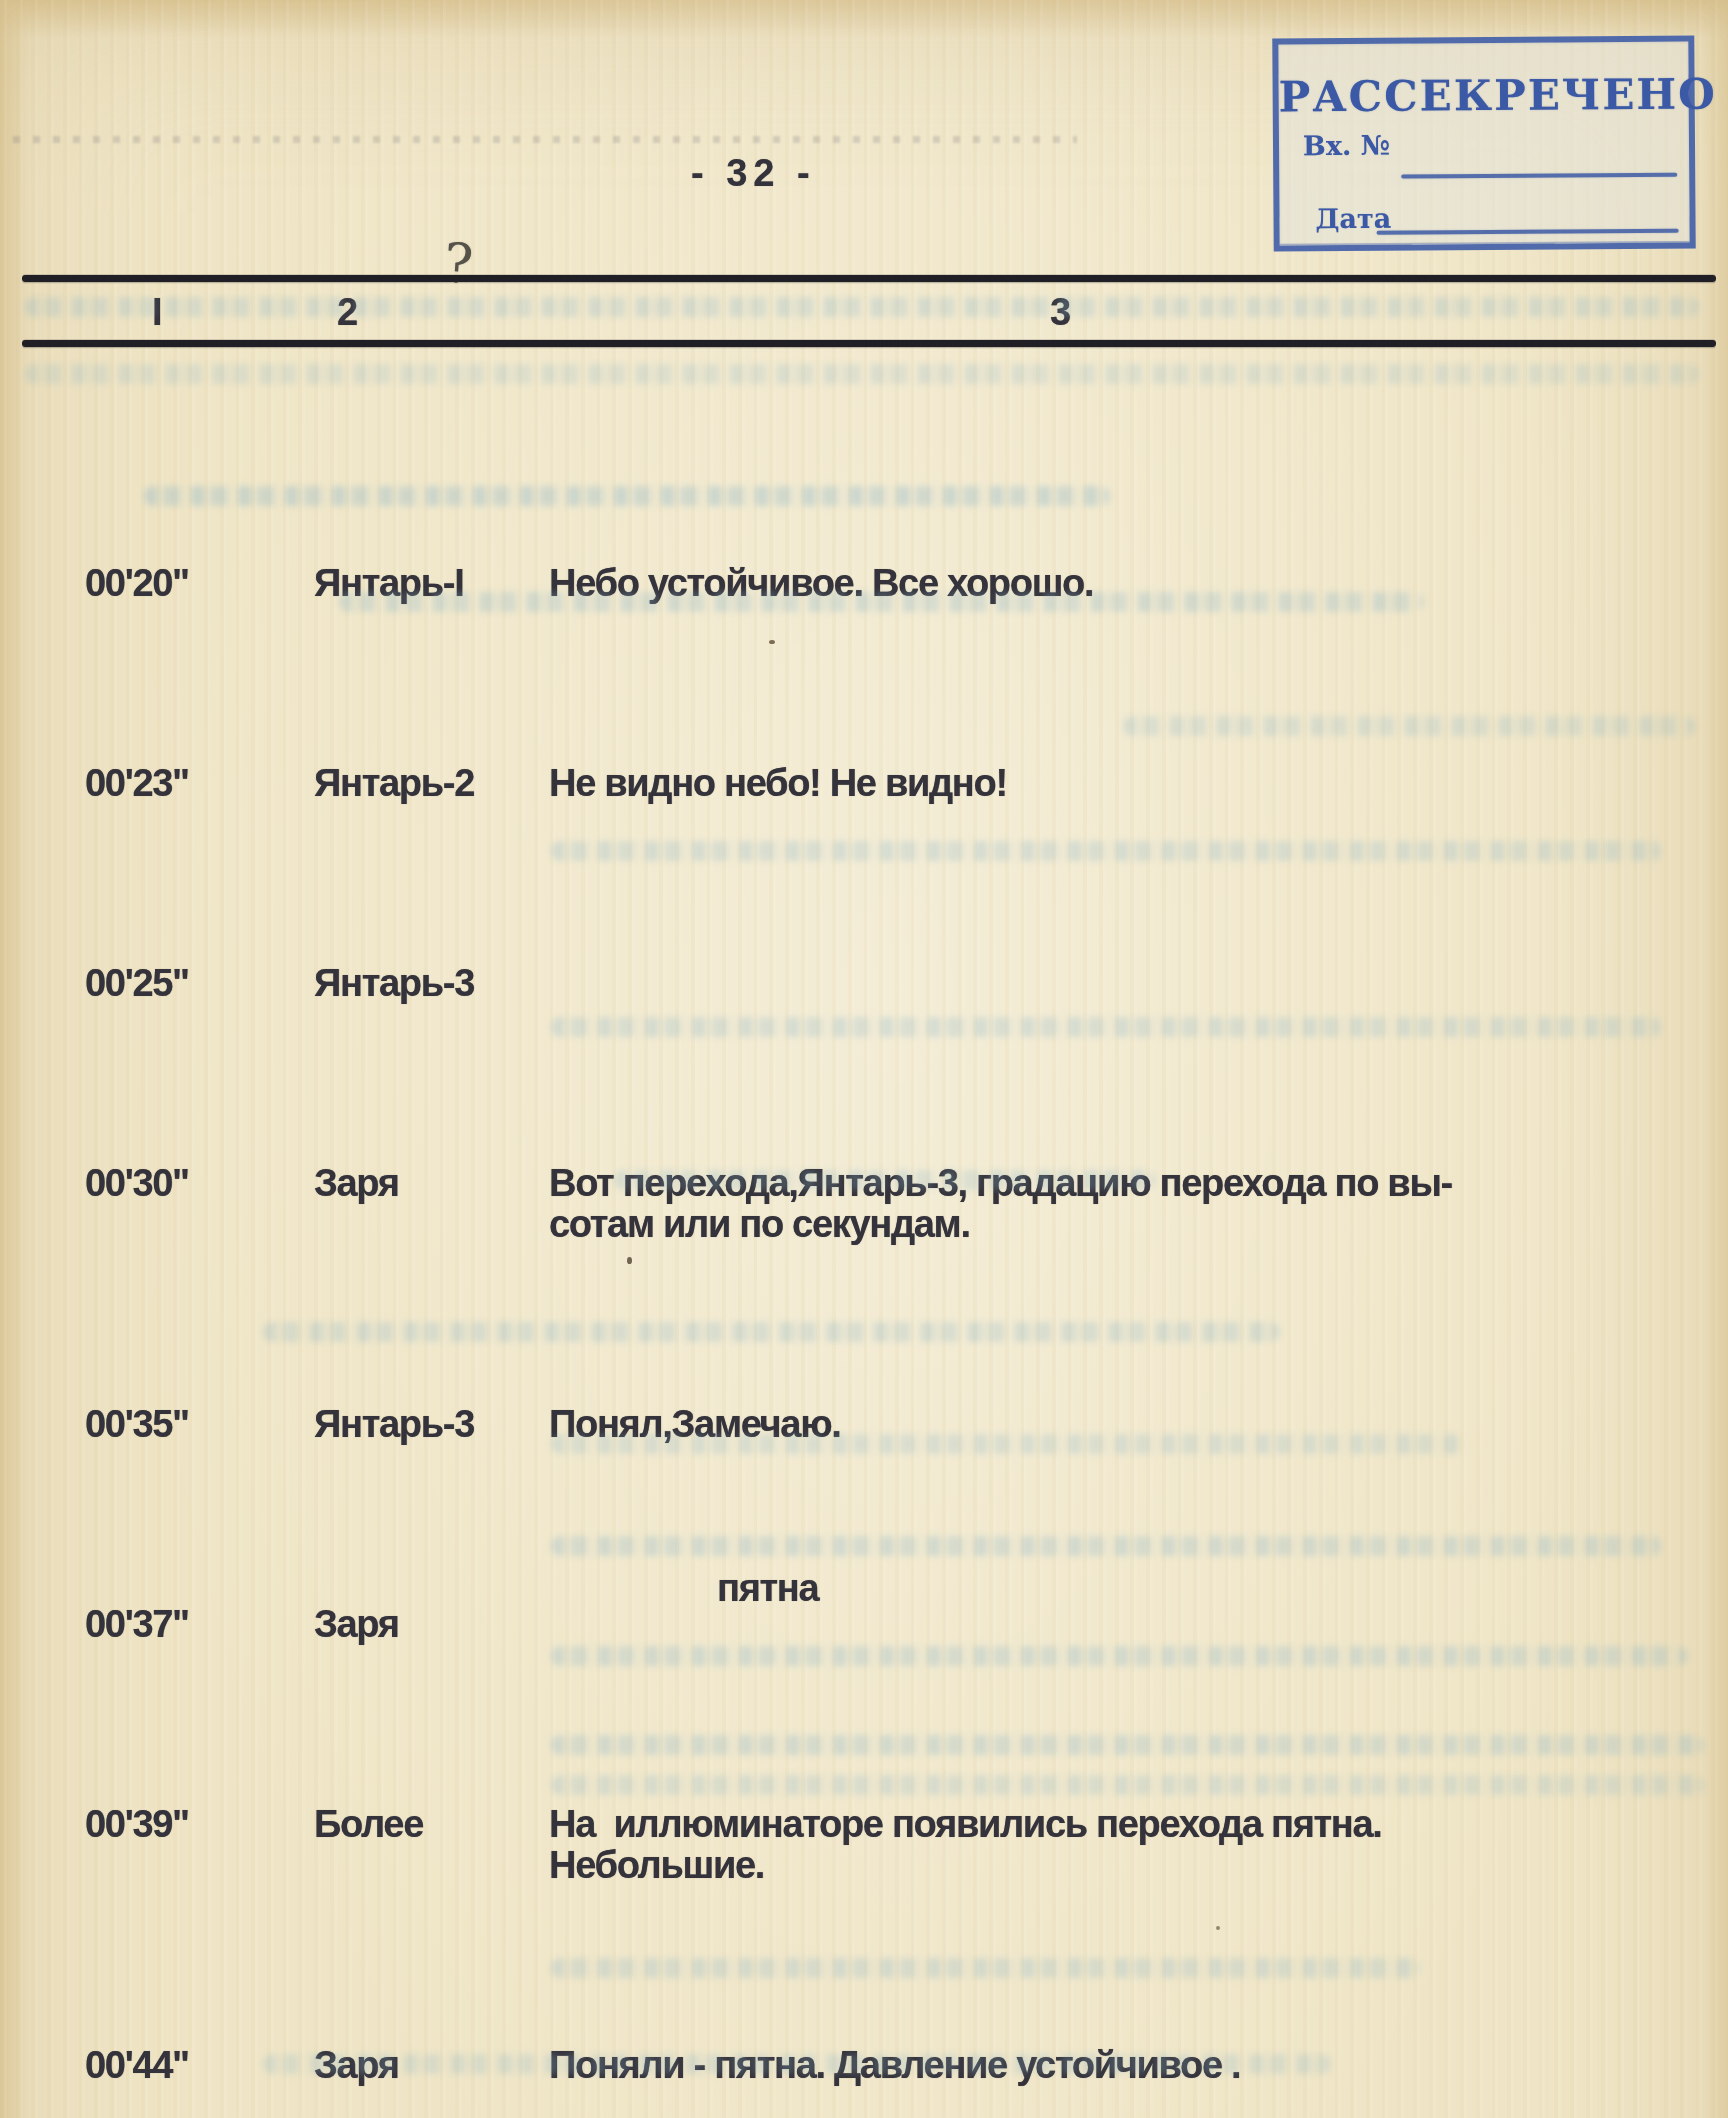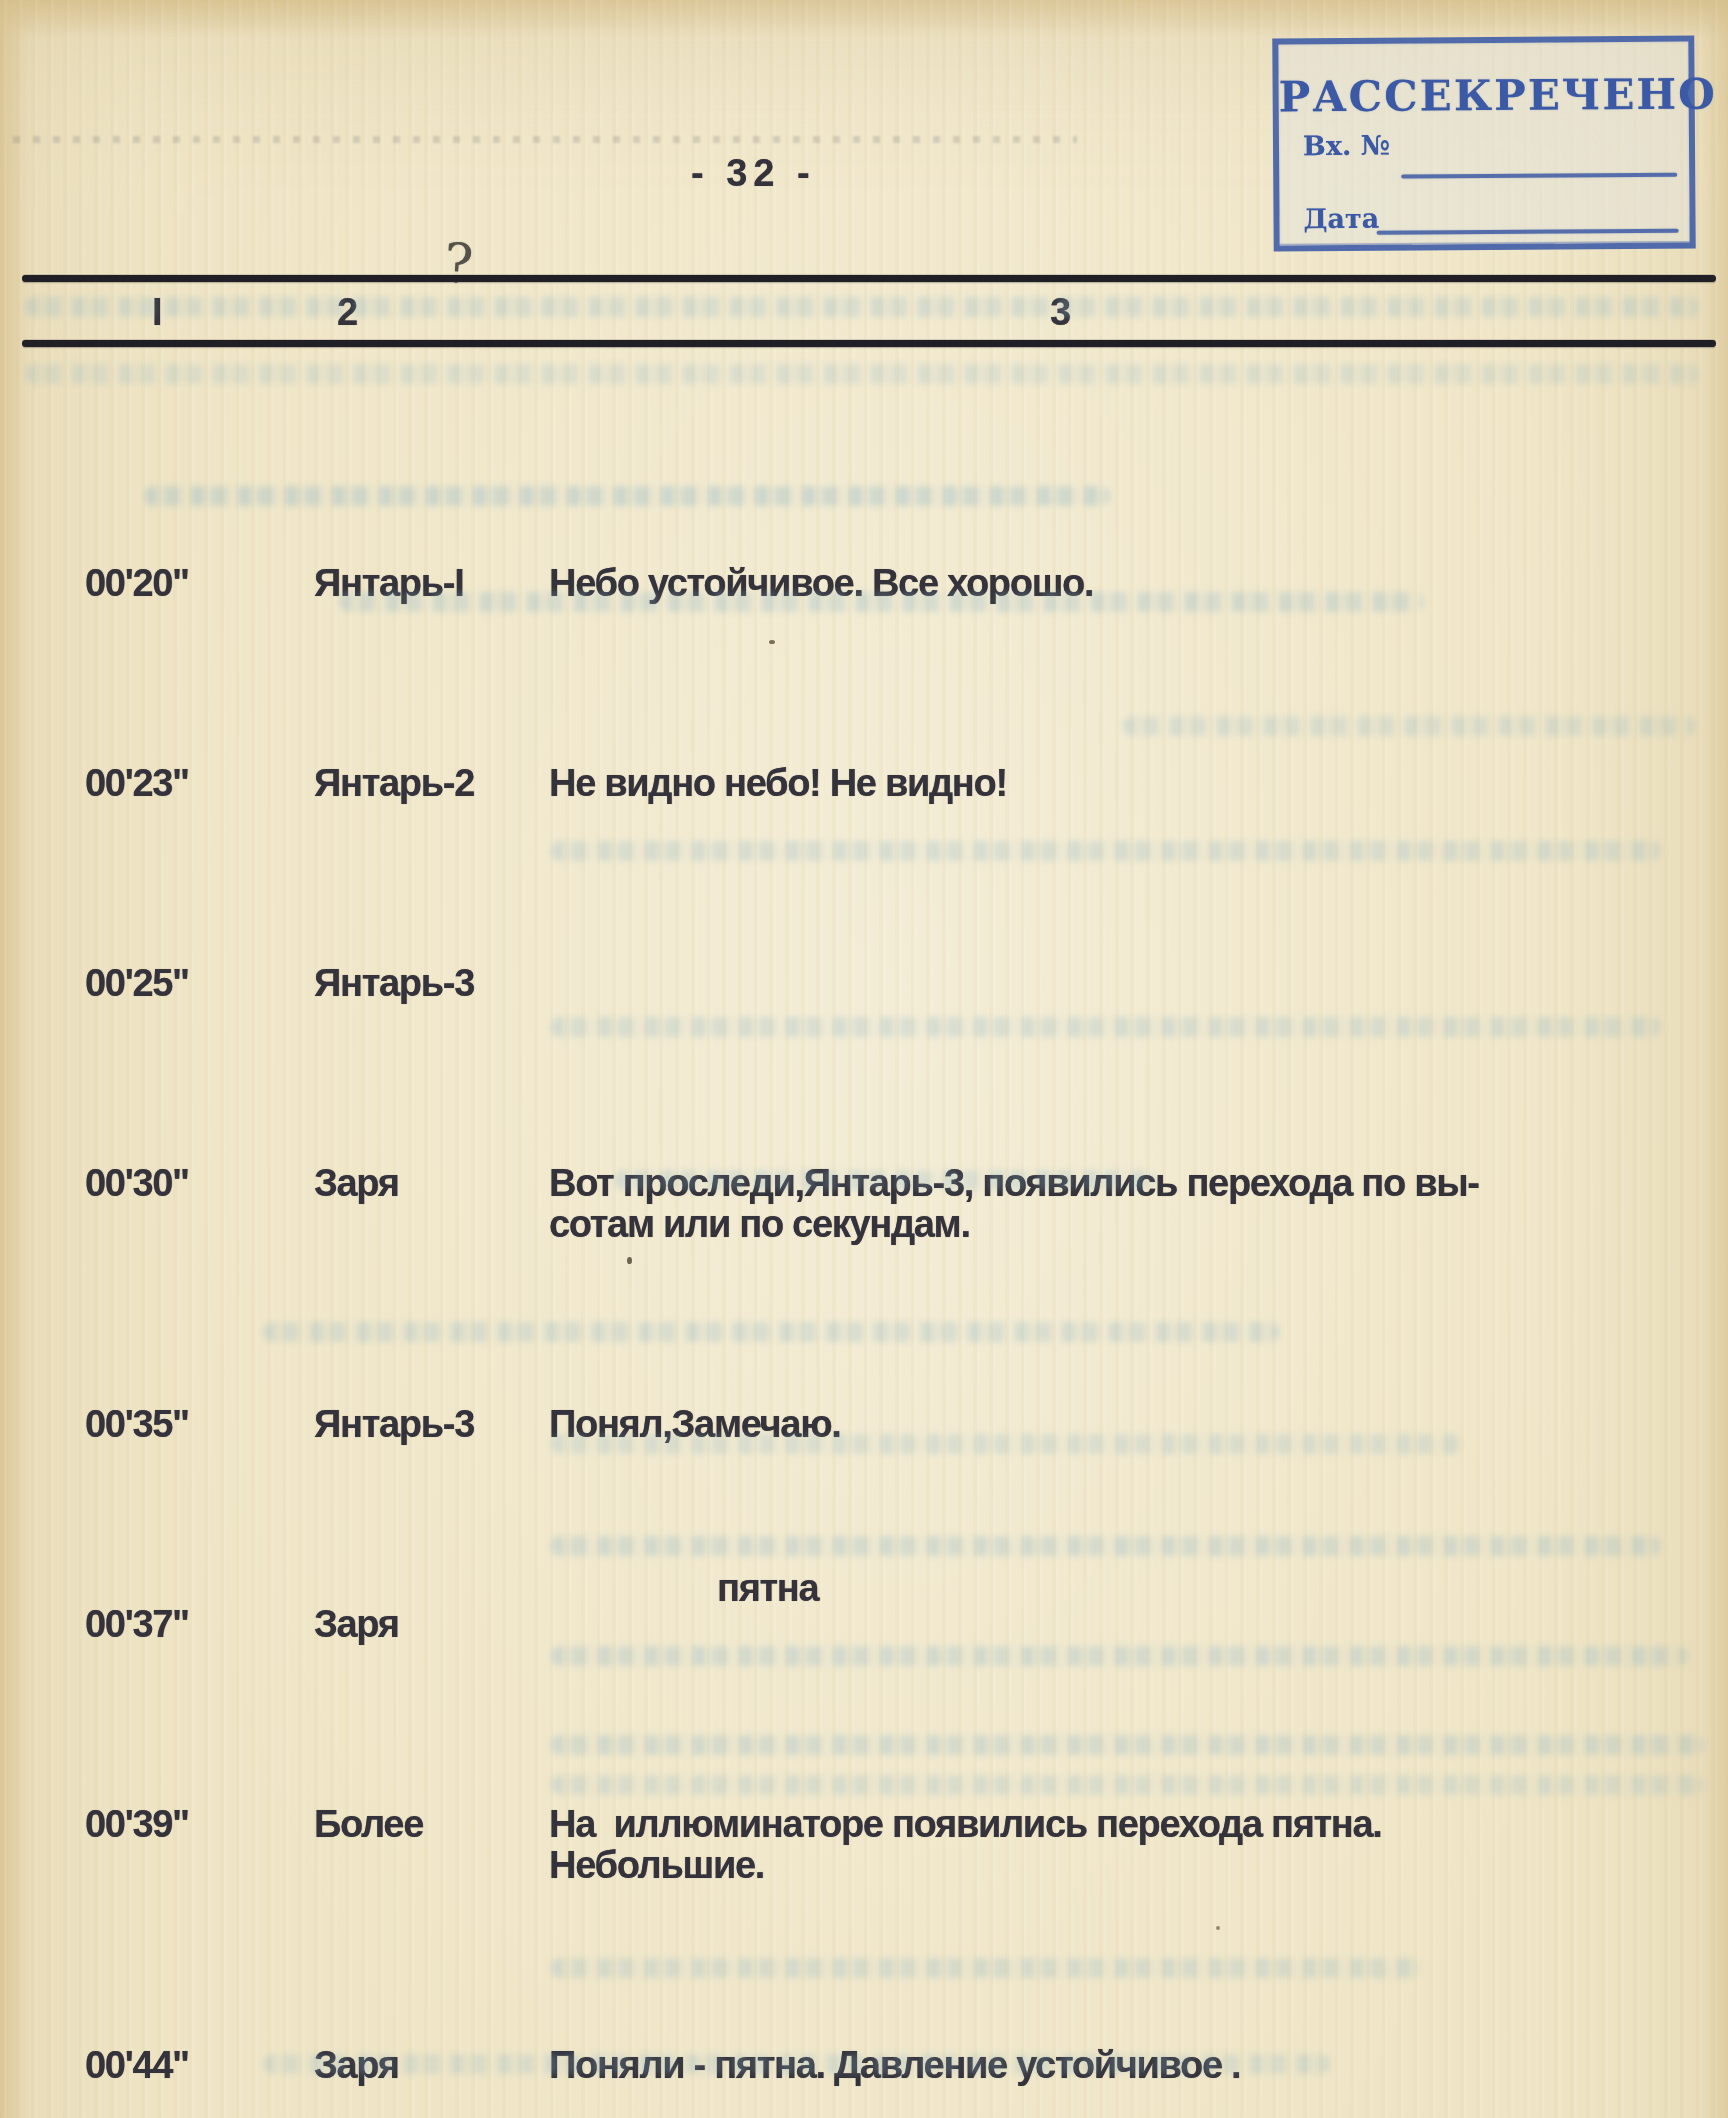--- a/index.html
+++ b/index.html
@@ -67,21 +67,21 @@
     box-shadow:0 0 2.5px rgba(59,89,165,0.25) inset, 0 -1.7px 0 rgba(59,89,165,.35) inset;
     font-family:"DejaVu Serif", serif;color:#3b59a5;
   }
   .stamp-title{
     position:absolute;top:28px;left:0;width:100%;text-align:center;
     font-size:42px;font-weight:bold;letter-spacing:2.1px;
     text-shadow:0 0 1.3px rgba(59,89,165,.55);
   }
   .stamp-field{position:absolute;font-size:27px;font-weight:bold;text-shadow:0 0 0.8px rgba(59,89,165,.5);}
   .stamp-f1{left:24px;top:86px;}
-  .stamp-f2{left:24px;top:159px;}
+  .stamp-f2{left:36px;top:159px;}
   .stamp-line{position:absolute;height:4.2px;background:rgba(59,89,165,0.85);border-radius:2.1px;
               box-shadow:0 0 1.3px rgba(59,89,165,.5);}
   .stamp-line1{left:122px;top:131px;width:276px;}
   .stamp-line2{left:97px;top:187px;width:302px;}
   
   .bleed{position:absolute;height:20.3px;border-radius:9.3px;filter:blur(3px);
     background:
       repeating-linear-gradient(90deg, rgba(139,181,199,0.52) 0 12.7px, rgba(139,181,199,0.12) 12.7px 20.3px, rgba(139,181,199,0.45) 20.3px 36px, rgba(139,181,199,0.05) 36px 47px);
   }
   .speck{position:absolute;border-radius:50%;}
@@ -135,21 +135,21 @@
       <div class="row">
         <span class="c-time">00'25"</span>
         <span class="c-call">Янтарь-3</span>
         
         
       </div>
     
       <div class="row">
         <span class="c-time">00'30"</span>
         <span class="c-call">Заря</span>
-        <span class="c-text">Вот проследи,Янтарь-3, появились перехода по вы-
+        <span class="c-text">Вот перехода,Янтарь-3, градацию перехода по вы-
 сотам или по секундам.</span>
         
         
       </div>
     
       <div class="row">
         <span class="c-time">00'35"</span>
         <span class="c-call">Янтарь-3</span>
         <span class="c-text">Понял,Замечаю.</span>
         

